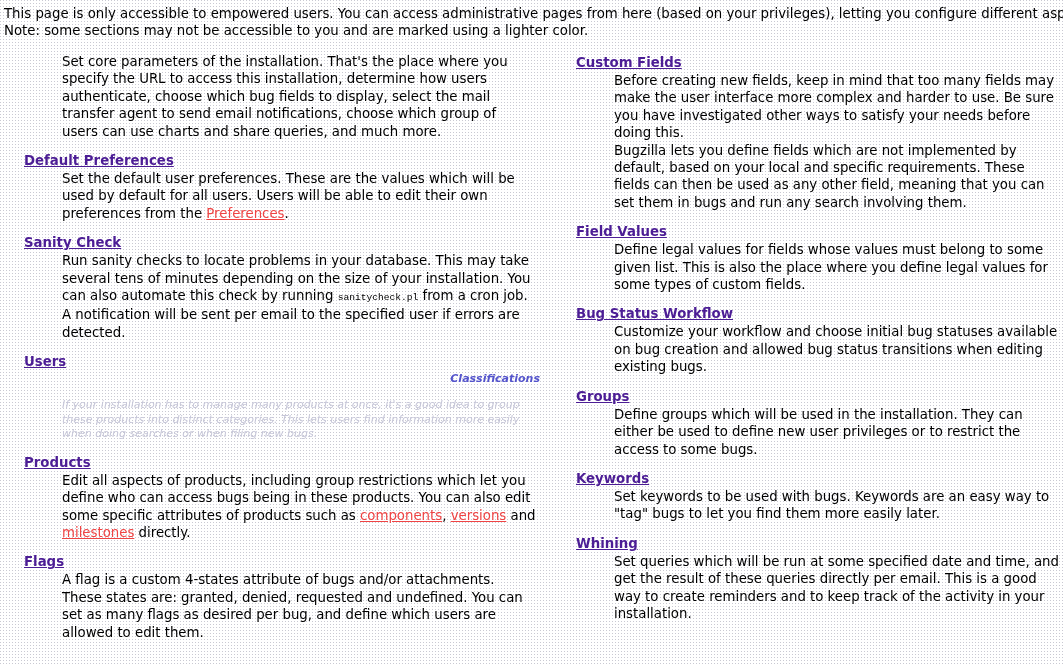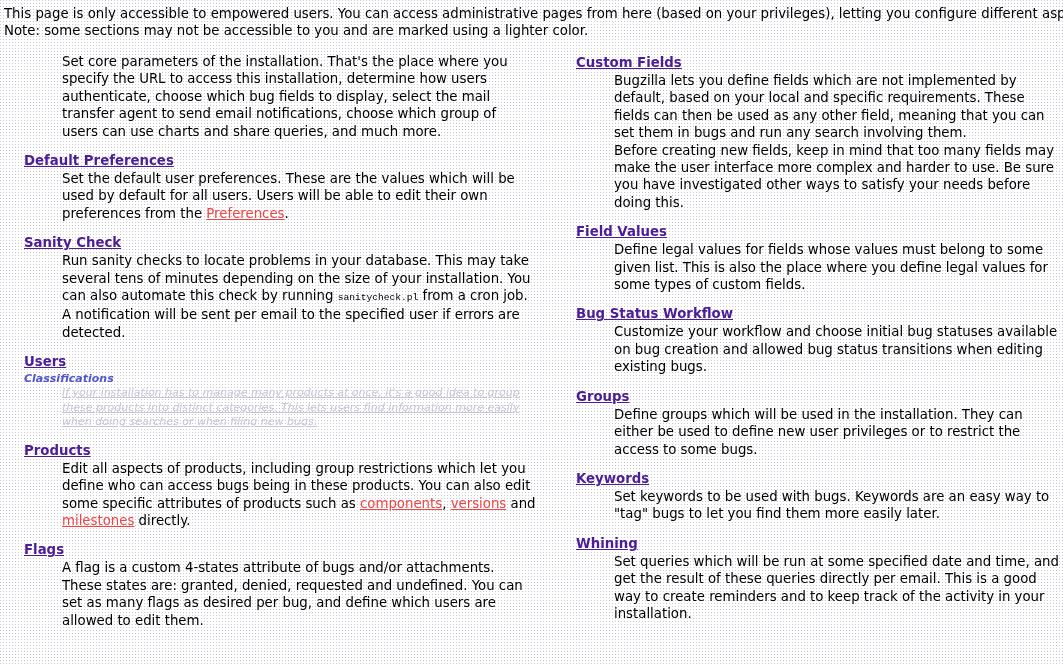--- a/index.html
+++ b/index.html
@@ -80,30 +80,31 @@
   }
 
   
   dt.disabled {
     font-weight: bold;
     font-style: italic;
     font-size: 11px;
     line-height: 15px;
     color: #5555cc;
     padding-left: 24px;
+    text-align: right;
   }
   dd.disabled {
     color: #c6c6d8;
     font-style: italic;
     font-size: 11px;
     line-height: 14.5px;
     padding-left: 62px;
     padding-right: 10px;
   }
-  dt.disabled + dd.disabled { margin-top: 0; text-decoration: underline; }
+  dt.disabled + dd.disabled { margin-top: 12px; }
 </style>
 </head>
 <body>
 
 <div id="intro">
   <div class="line">This page is only accessible to empowered users. You can access administrative pages from here (based on your privileges), letting you configure different aspects of this installation.</div>
   <div class="line">Note: some sections may not be accessible to you and are marked using a lighter color.</div>
 </div>
 
 <div id="columns">
@@ -132,22 +133,22 @@
         <dt><a href="#">Flags</a></dt>
         <dd>
           <p>A flag is a custom 4-states attribute of bugs and/or attachments. These states are: granted, denied, requested and undefined. You can set as many flags as desired per bug, and define which users are allowed to edit them.</p>
         </dd>
       </dl>
   </div>
   <div class="col right">
     <dl id="right-list">
         <dt><a href="#">Custom Fields</a></dt>
         <dd>
+          <p>Before creating new fields, keep in mind that too many fields may make the user interface more complex and harder to use. Be sure you have investigated other ways to satisfy your needs before doing this.</p>
           <p>Bugzilla lets you define fields which are not implemented by default, based on your local and specific requirements. These fields can then be used as any other field, meaning that you can set them in bugs and run any search involving them.</p>
-          <p>Before creating new fields, keep in mind that too many fields may make the user interface more complex and harder to use. Be sure you have investigated other ways to satisfy your needs before doing this.</p>
         </dd>
         <dt><a href="#">Field Values</a></dt>
         <dd>
           <p>Define legal values for fields whose values must belong to some given list. This is also the place where you define legal values for some types of custom fields.</p>
         </dd>
         <dt><a href="#">Bug Status Workflow</a></dt>
         <dd>
           <p>Customize your workflow and choose initial bug statuses available on bug creation and allowed bug status transitions when editing existing bugs.</p>
         </dd>
         <dt><a href="#">Groups</a></dt>

